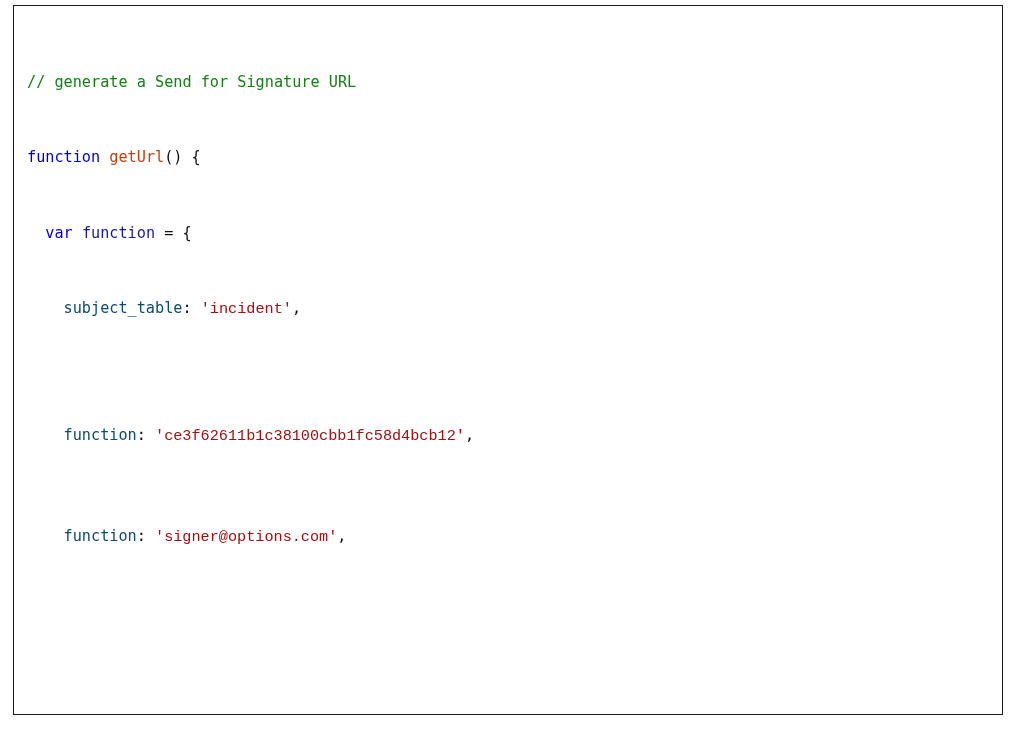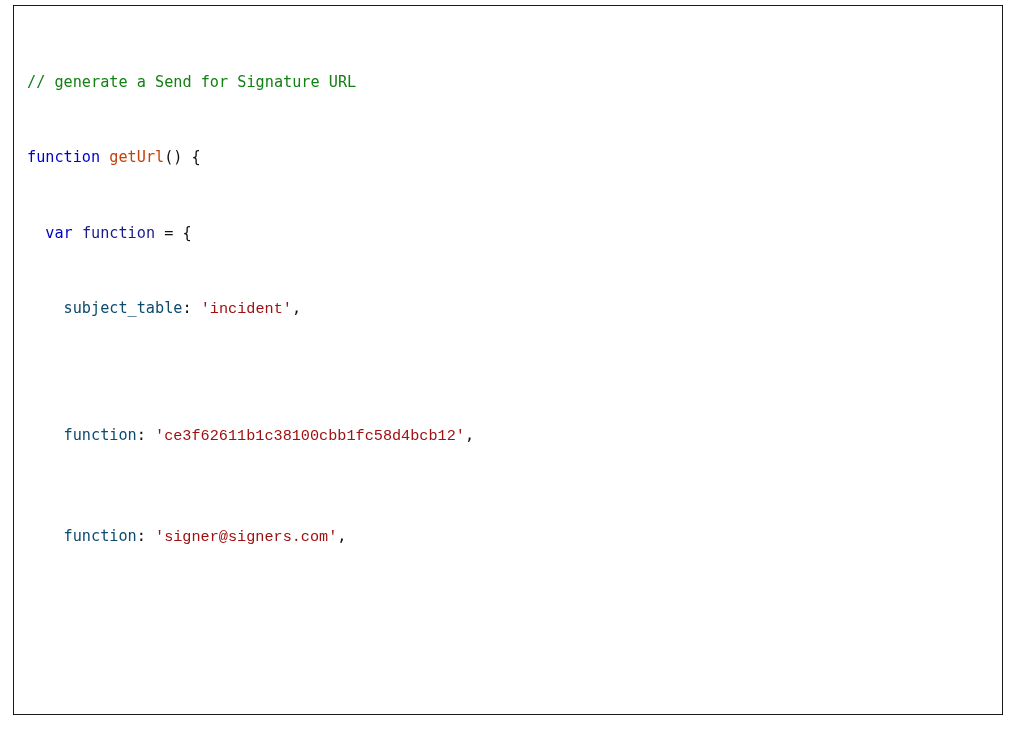--- a/index.html
+++ b/index.html
@@ -57,21 +57,21 @@
 
 <span class="ln">  <span class="kw">var</span> <span class="id">function</span><span class="pun"> = {</span></span>
 
 <span class="ln">    <span class="prop">subject_table</span><span class="pun">: </span><span class="str">'incident'</span><span class="pun">,</span></span>
 
 
 
 <span class="ln">    <span class="prop">function</span><span class="pun">: </span><span class="str">'ce3f62611b1c38100cbb1fc58d4bcb12'</span><span class="pun">,</span></span>
 
 
-<span class="ln">    <span class="prop">function</span><span class="pun">: </span><span class="str">'signer@signers.com'</span><span class="pun">,</span></span>
+<span class="ln">    <span class="prop">function</span><span class="pun">: </span><span class="str">'signer@options.com'</span><span class="pun">,</span></span>
 
 
 
 
 
 
 
 
 
 

